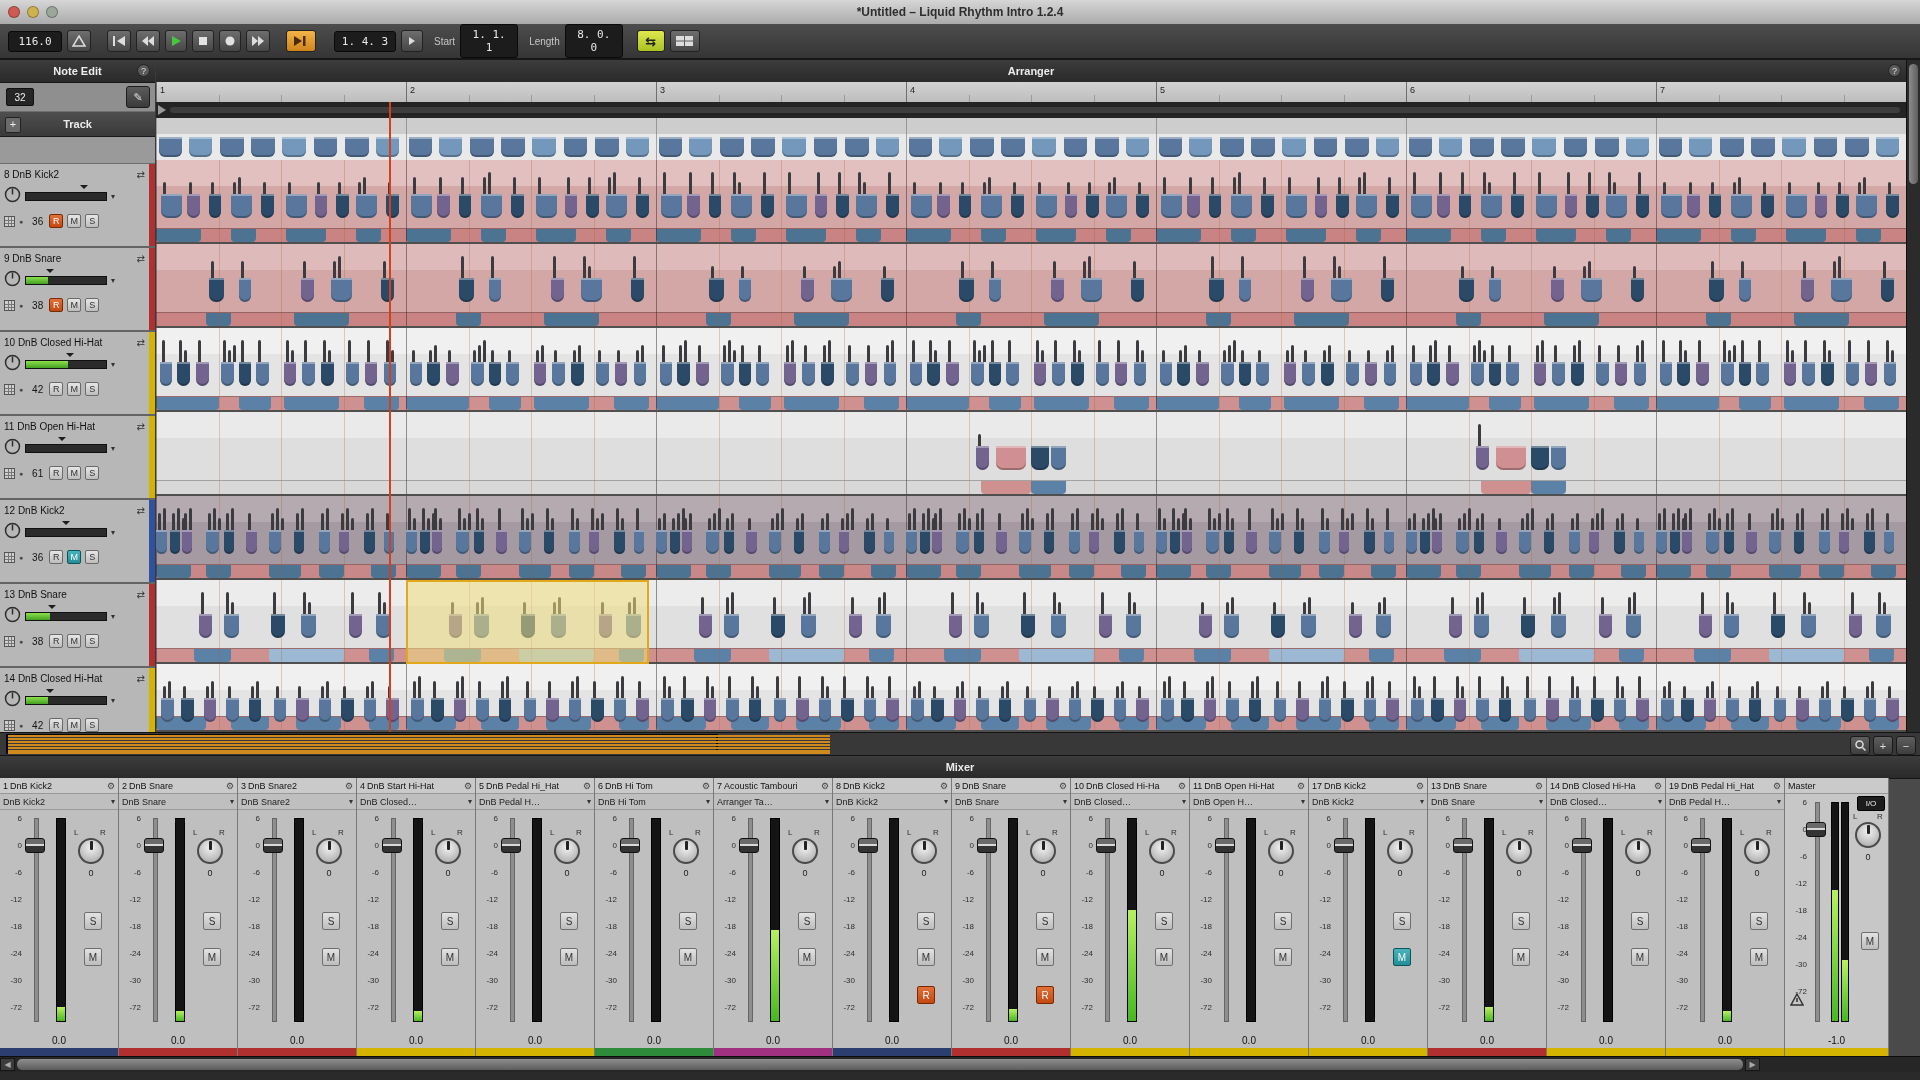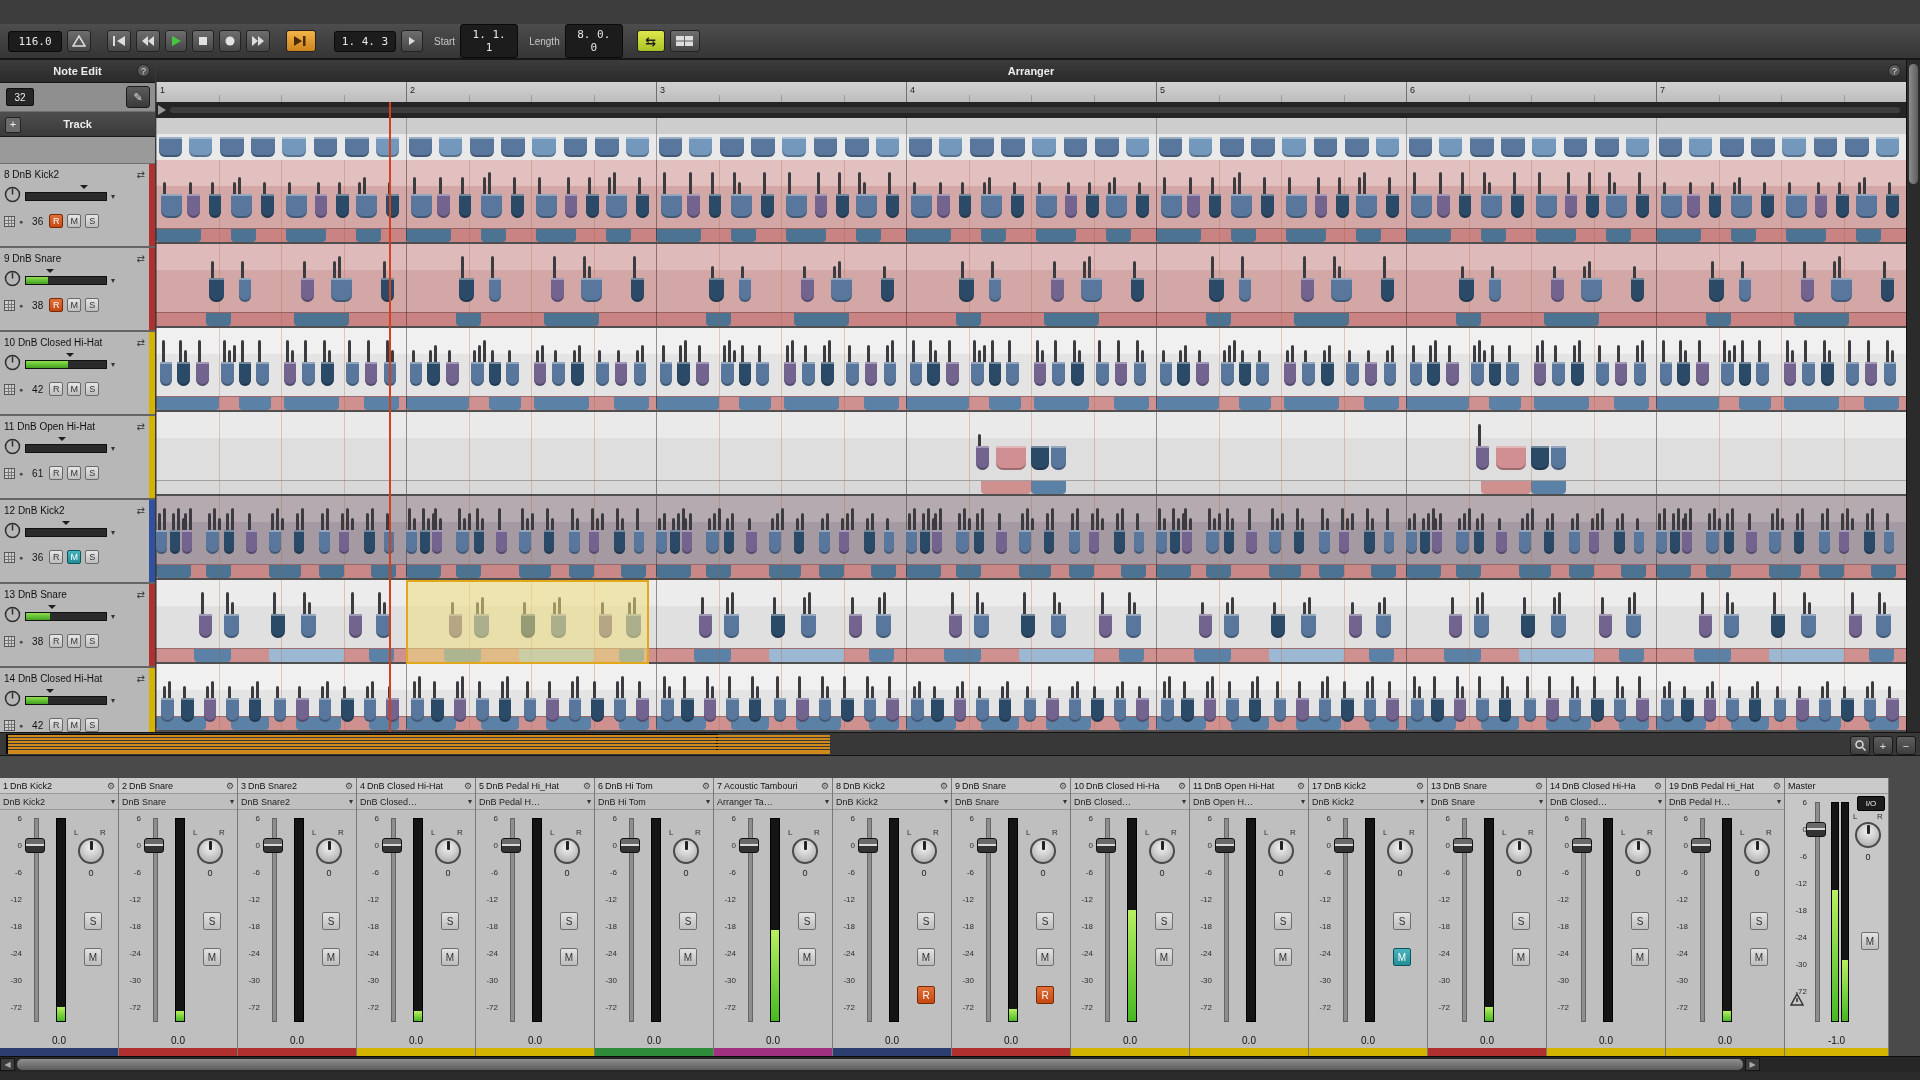--- a/index.html
+++ b/index.html
@@ -162,20 +162,28 @@
   .hs-arrow{position:absolute;top:1px;width:15px;height:13px;background:#3c3c3c;border:1px solid #151515;color:#aaa;font-size:8px;
     display:flex;align-items:center;justify-content:center;box-sizing:border-box;}
   .hs-thumb{position:absolute;left:17px;top:2px;width:1726px;height:11px;background:linear-gradient(#8e8e8e,#5c5c5c);border-radius:5px;}
   .mixer-bottom{position:absolute;top:316px;left:0;width:1920px;height:8px;background:#2a2a2a;}
 </style>
 </head>
 <body>
 
 <div class="app">
 
+  <div class="titlebar">
+    <div class="traffic">
+      <div class="light red"></div>
+      <div class="light yellow"></div>
+      <div class="light green"></div>
+    </div>
+    <div class="title-text">*Untitled – Liquid Rhythm Intro 1.2.4</div>
+  </div>
 
   <div class="toolbar">
     <div class="tb-field" style="width:40px">116.0</div>
     <div class="tb-btn">
       <svg width="14" height="12">
           <polygon points="7,1 13,11 1,11" fill="none" stroke="#ddd" stroke-width="1.5"></polygon>
         </svg>
     </div>
     <div style="width:6px"></div>
     <div class="tb-btn">
@@ -1987,20 +1995,23 @@
   <div class="mm-line" style="top: 2px; width: 822px;"></div>
       <div class="mm-line" style="top: 4.9px; width: 822px;"></div>
       <div class="mm-line" style="top: 7.8px; width: 822px;"></div>
       <div class="mm-line" style="top: 10.7px; width: 822px;"></div>
       <div class="mm-line" style="top: 13.6px; width: 822px;"></div>
       <div class="mm-line" style="top: 16.5px; width: 822px;"></div>
       <div class="mm-line" style="top: 19.4px; width: 822px;"></div>
     </div>
 
   <div class="mixer">
+    <div class="mixer-header">
+      <div class="hdr-text">Mixer</div>
+    </div>
     <div class="mixer-channels" id="mixer-channels">
         <div class="ch">
           <div class="ch-name">
             <div class="ch-num">1</div>
             <div class="ch-title">DnB Kick2</div>
             <div class="ch-gear">⚙</div>
           </div>
           <div class="ch-device">
             <div class="ch-dev-label">DnB Kick2</div>
             <div class="ch-dev-arrow">▾</div>
@@ -2097,21 +2108,21 @@
             <div class="pan-val">0</div>
             <div class="sq s-btn">S</div>
             <div class="sq m-btn">M</div>
           </div>
           <div class="ch-value">0.0</div>
           <div class="ch-strip" style="background: rgb(176, 48, 48);"></div>
         </div>
         <div class="ch">
           <div class="ch-name">
             <div class="ch-num">4</div>
-            <div class="ch-title">DnB Closed Hi-Hat</div>
+            <div class="ch-title">DnB Start Hi-Hat</div>
             <div class="ch-gear">⚙</div>
           </div>
           <div class="ch-device">
             <div class="ch-dev-label">DnB Closed…</div>
             <div class="ch-dev-arrow">▾</div>
           </div>
           <div class="ch-fader">
             <div class="db-label" style="top: 4px;">6</div>
             <div class="db-label" style="top: 31px;">0</div>
             <div class="db-label" style="top: 58px;">-6</div>

